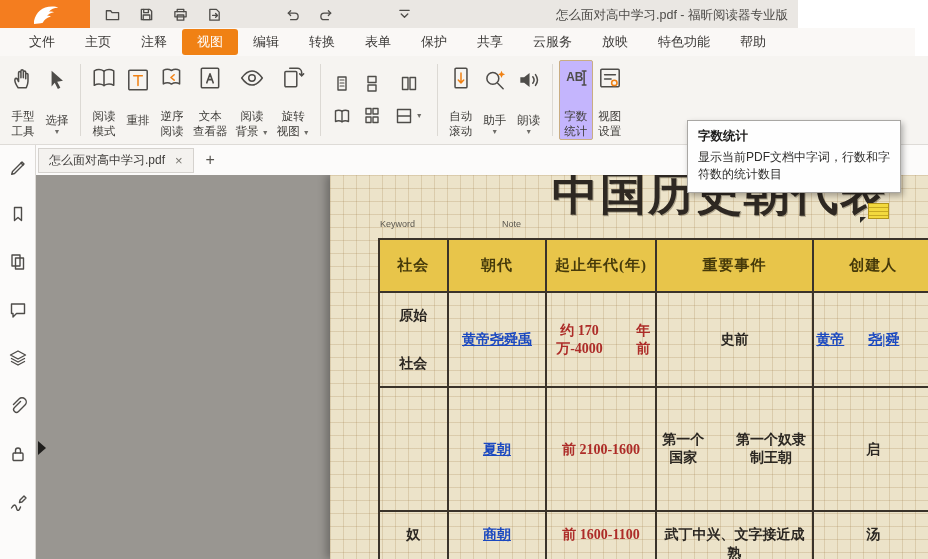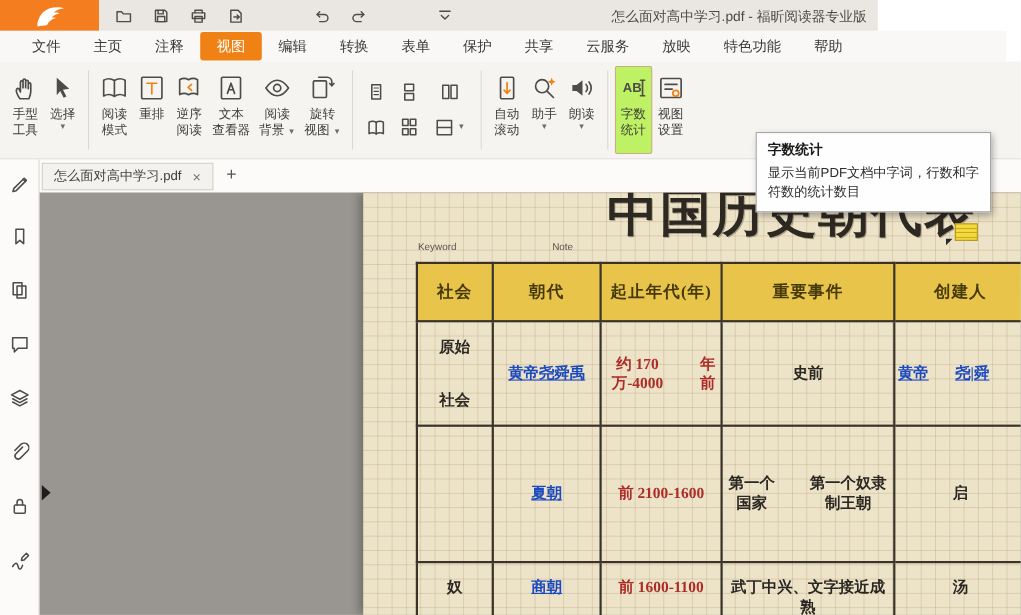--- a/index.html
+++ b/index.html
@@ -15,23 +15,23 @@
   .tb-title { position:absolute; left:556px; top:7px; font-size:12.5px; color:#4c4a47; white-space:nowrap; }
 
   
   .menubar { position:absolute; left:0; top:28px; width:915px; height:28px; background:#faf8f6; display:flex; align-items:center; padding-left:14px; }
   .mitem { font-size:13px; color:#3c3a38; padding:4px 15px; border-radius:3px; cursor:default; white-space:nowrap; }
   .mitem.active { background:#f08114; color:#fff; }
 
   
   .ribbon { position:absolute; left:0; top:56px; width:928px; height:89px; background:#f6f4f1; border-bottom:1px solid #dedbd7; display:flex; align-items:flex-start; padding:4px 2px 0 6px; }
   .rbtn { display:flex; flex-direction:column; align-items:center; padding:4px 3px 0; height:80px; border:1px solid transparent; border-radius:2px; flex:0 0 auto; }
-  .rbtn.active { background:#bef264; border-color:#c9ad83; }
+  .rbtn.active { background:#c4b5fd; border-color:#c9ad83; }
   .ric { height:30px; display:flex; align-items:center; justify-content:center; }
-  .rlabel { font-size:11.5px; line-height:1.3; color:#3e3c39; text-align:center; margin-top:2px; white-space:nowrap; }
+  .rlabel { font-size:11.5px; line-height:1.3; color:#3e3c39; text-align:center; margin-top:18px; white-space:nowrap; }
   .dd { font-size:7px; color:#6e6c68; line-height:1.2; }
   .rsep { width:1px; height:72px; background:#dcd9d4; margin:4px 6px 0; flex:0 0 auto; }
   .pgrid { display:grid; grid-template-columns:30px 30px 44px; grid-template-rows:32px 32px; align-items:center; justify-items:center; padding-top:8px; flex:0 0 auto; }
   .pcell { display:flex; align-items:center; gap:3px; }
 
   svg.ic path, svg.ic rect, svg.ic circle { stroke:#4e4c49; fill:none; stroke-width:1.4; stroke-linecap:round; stroke-linejoin:round; }
   svg.ic .thin { stroke-width:1.1; }
   svg.ic .fill { fill:#4e4c49; stroke:none; }
   svg.ic .orange { stroke:#f08114; }
   svg.ic .ofill { fill:#f08114; stroke:none; }

